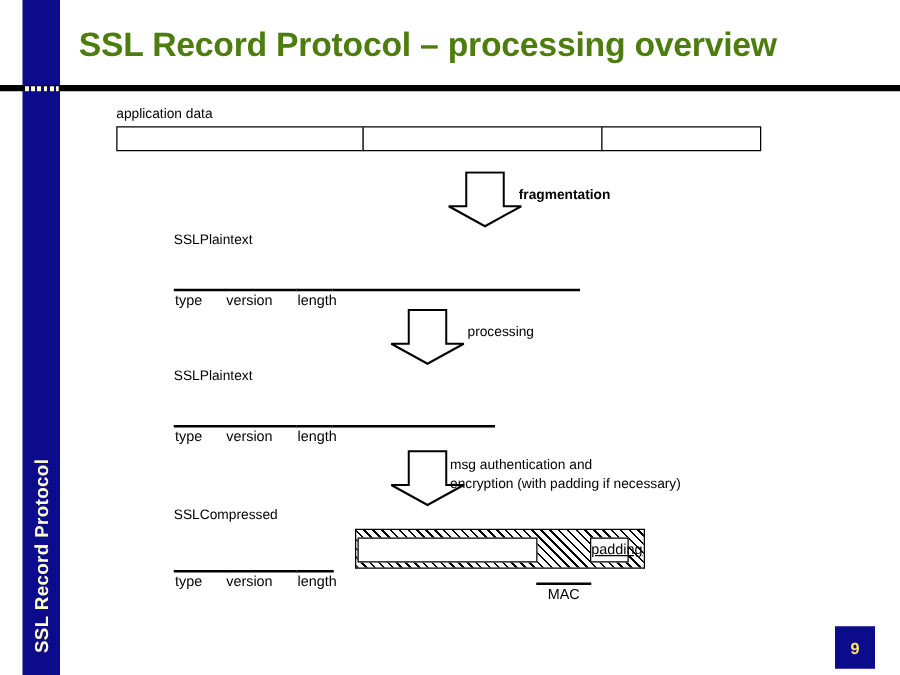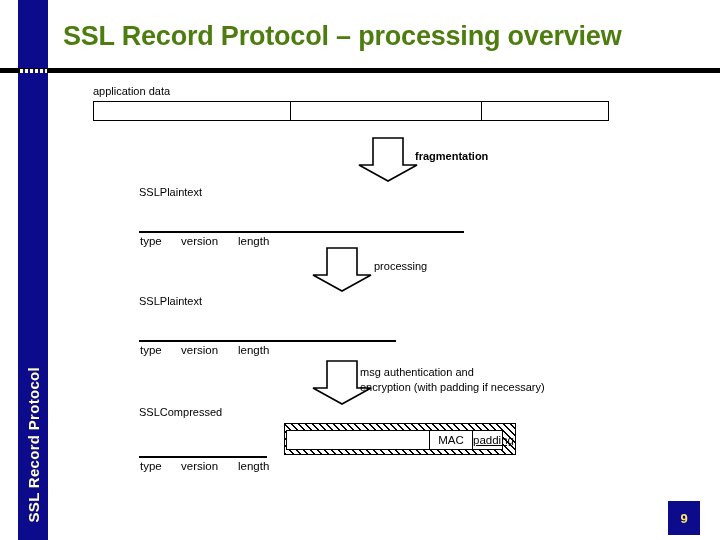--- a/index.html
+++ b/index.html
@@ -161,21 +161,21 @@
     margin-left: -1px;
     font-size: 11.5px;
     line-height: 18px;
     text-align: center;
     background: #ffffff;
     color: #000;
     white-space: nowrap;
   }
   #enc-inner .cell:first-child { margin-left: 0; }
   .cell.enc-data { width: 144px; background: #dcdcdc; }
-  .cell.mac      { width: 44px; }
+  .cell.mac      { width: 44px; margin-top: 36px; }
   .cell.padding  { width: 31px; text-decoration: underline; }
 
   
   .arrow { position: absolute; }
 
   
   #page-badge {
     position: absolute;
     left: 668px;
     top: 501px;

